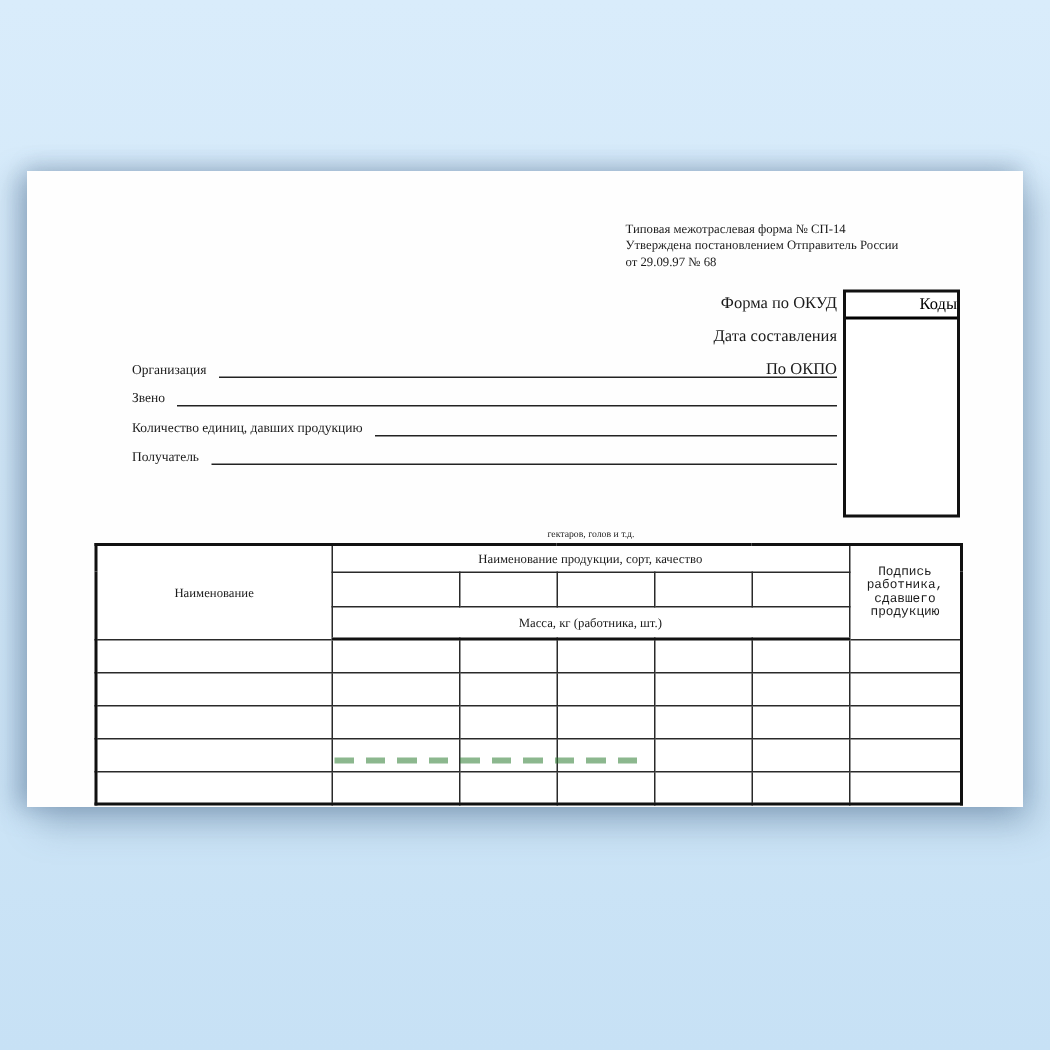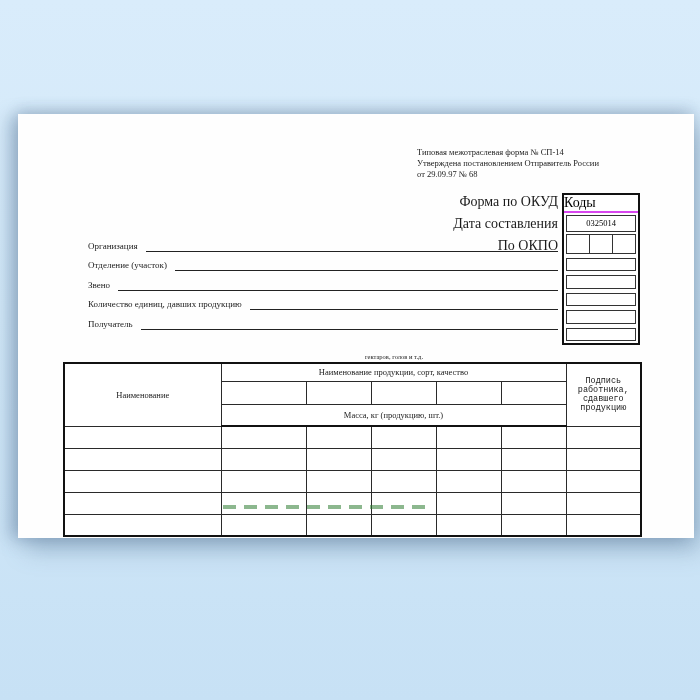--- a/index.html
+++ b/index.html
@@ -6,37 +6,36 @@
   body{
     font-family:"Liberation Serif","DejaVu Serif",serif;
     background:linear-gradient(180deg,#d9ecfb 0%,#d2e8f8 45%,#c7e1f5 100%);
   }
   .sheet{
     position:absolute;left:18px;top:114px;width:664px;height:424px;
     background:#fefefe;
     box-shadow:-9px 2px 16px rgba(90,120,152,.40),
                8px 12px 22px rgba(90,120,152,.38),
                0 -5px 12px rgba(90,120,152,.22);
-    padding-left:12px;
   }
   .abs{position:absolute;}
   
   .stamp{left:399px;top:33px;width:240px;font-size:8.5px;line-height:11px;color:#1b1b1b;}
   
-  .code-label{width:150px;text-align:right;font-size:14px;color:#1b1b1b;height:12px;line-height:12px;}
+  .code-label{width:150px;text-align:right;font-size:11px;color:#1b1b1b;height:12px;line-height:12px;}
   .lbl-okud{left:390px;top:82px;}
   .lbl-date{left:390px;top:104px;}
   .lbl-okpo{left:390px;top:126px;}
   .codes-box{
     left:544px;top:79px;width:78px;height:152px;border:2px solid #111;
     box-sizing:border-box;background:#fff;display:flex;flex-direction:column;
   }
   .codes-head{
-    height:16px;line-height:16px;text-align:left;font-size:14px;
-    border-bottom:2px solid #d946ef;flex:0 0 auto;
+    height:16px;line-height:16px;text-align:right;font-size:11px;
+    border-bottom:2px solid #000000;flex:0 0 auto;
   }
   .codes-cells{flex:1;display:flex;flex-direction:column;padding:2px;gap:2px;}
   .code-cell{border:1px solid #333;box-sizing:border-box;background:#fff;}
   .code-val{height:17px;line-height:15px;text-align:center;font-size:8.5px;flex:0 0 auto;}
   .okpo-row{display:flex;height:20px;flex:0 0 auto;}
   .okpo-row .code-cell{flex:1;}
   .okpo-row .code-cell + .code-cell{margin-left:-1px;}
   .code-empty{flex:1;margin-top:2px;}
   .code-empty:first-of-type{margin-top:0;}
   
@@ -76,42 +75,25 @@
     <div>Утверждена постановлением Отправитель России</div>
     <div>от 29.09.97 № 68</div>
   </div>
 
   <div class="abs code-label lbl-okud">Форма по ОКУД</div>
   <div class="abs code-label lbl-date">Дата составления</div>
   <div class="abs code-label lbl-okpo">По ОКПО</div>
 
   <div class="abs codes-box">
     <div class="codes-head">Коды</div>
-    <div class="codes-cells">
-      <div class="code-cell code-val">0325014</div>
-      <div class="okpo-row">
-        <div class="code-cell"></div>
-        <div class="code-cell"></div>
-        <div class="code-cell"></div>
-      </div>
-      <div class="code-cell code-empty"></div>
-      <div class="code-cell code-empty"></div>
-      <div class="code-cell code-empty"></div>
-      <div class="code-cell code-empty"></div>
-      <div class="code-cell code-empty"></div>
-    </div>
   </div>
 
   <div class="abs fields">
     <div class="field-row">
       <span class="flabel">Организация</span>
-      <span class="fline"></span>
-    </div>
-    <div class="field-row">
-      <span class="flabel">Отделение (участок)</span>
       <span class="fline"></span>
     </div>
     <div class="field-row">
       <span class="flabel">Звено</span>
       <span class="fline"></span>
     </div>
     <div class="field-row">
       <span class="flabel">Количество единиц, давших продукцию</span>
       <span class="fline"></span>
     </div>
@@ -139,21 +121,21 @@
         <td class="sign" rowspan="3">Подпись работника, сдавшего продукцию</td>
       </tr>
       <tr class="hB">
           <td></td>
           <td></td>
           <td></td>
           <td></td>
           <td></td>
         </tr>
       <tr class="hC">
-        <td class="mass" colspan="5">Масса, кг (продукцию, шт.)</td>
+        <td class="mass" colspan="5">Масса, кг (работника, шт.)</td>
       </tr>
     </tbody>
     <tbody>
         <tr class="body-row">
           <td class="sender"></td>
           <td></td>
           <td></td>
           <td></td>
           <td></td>
           <td></td>

